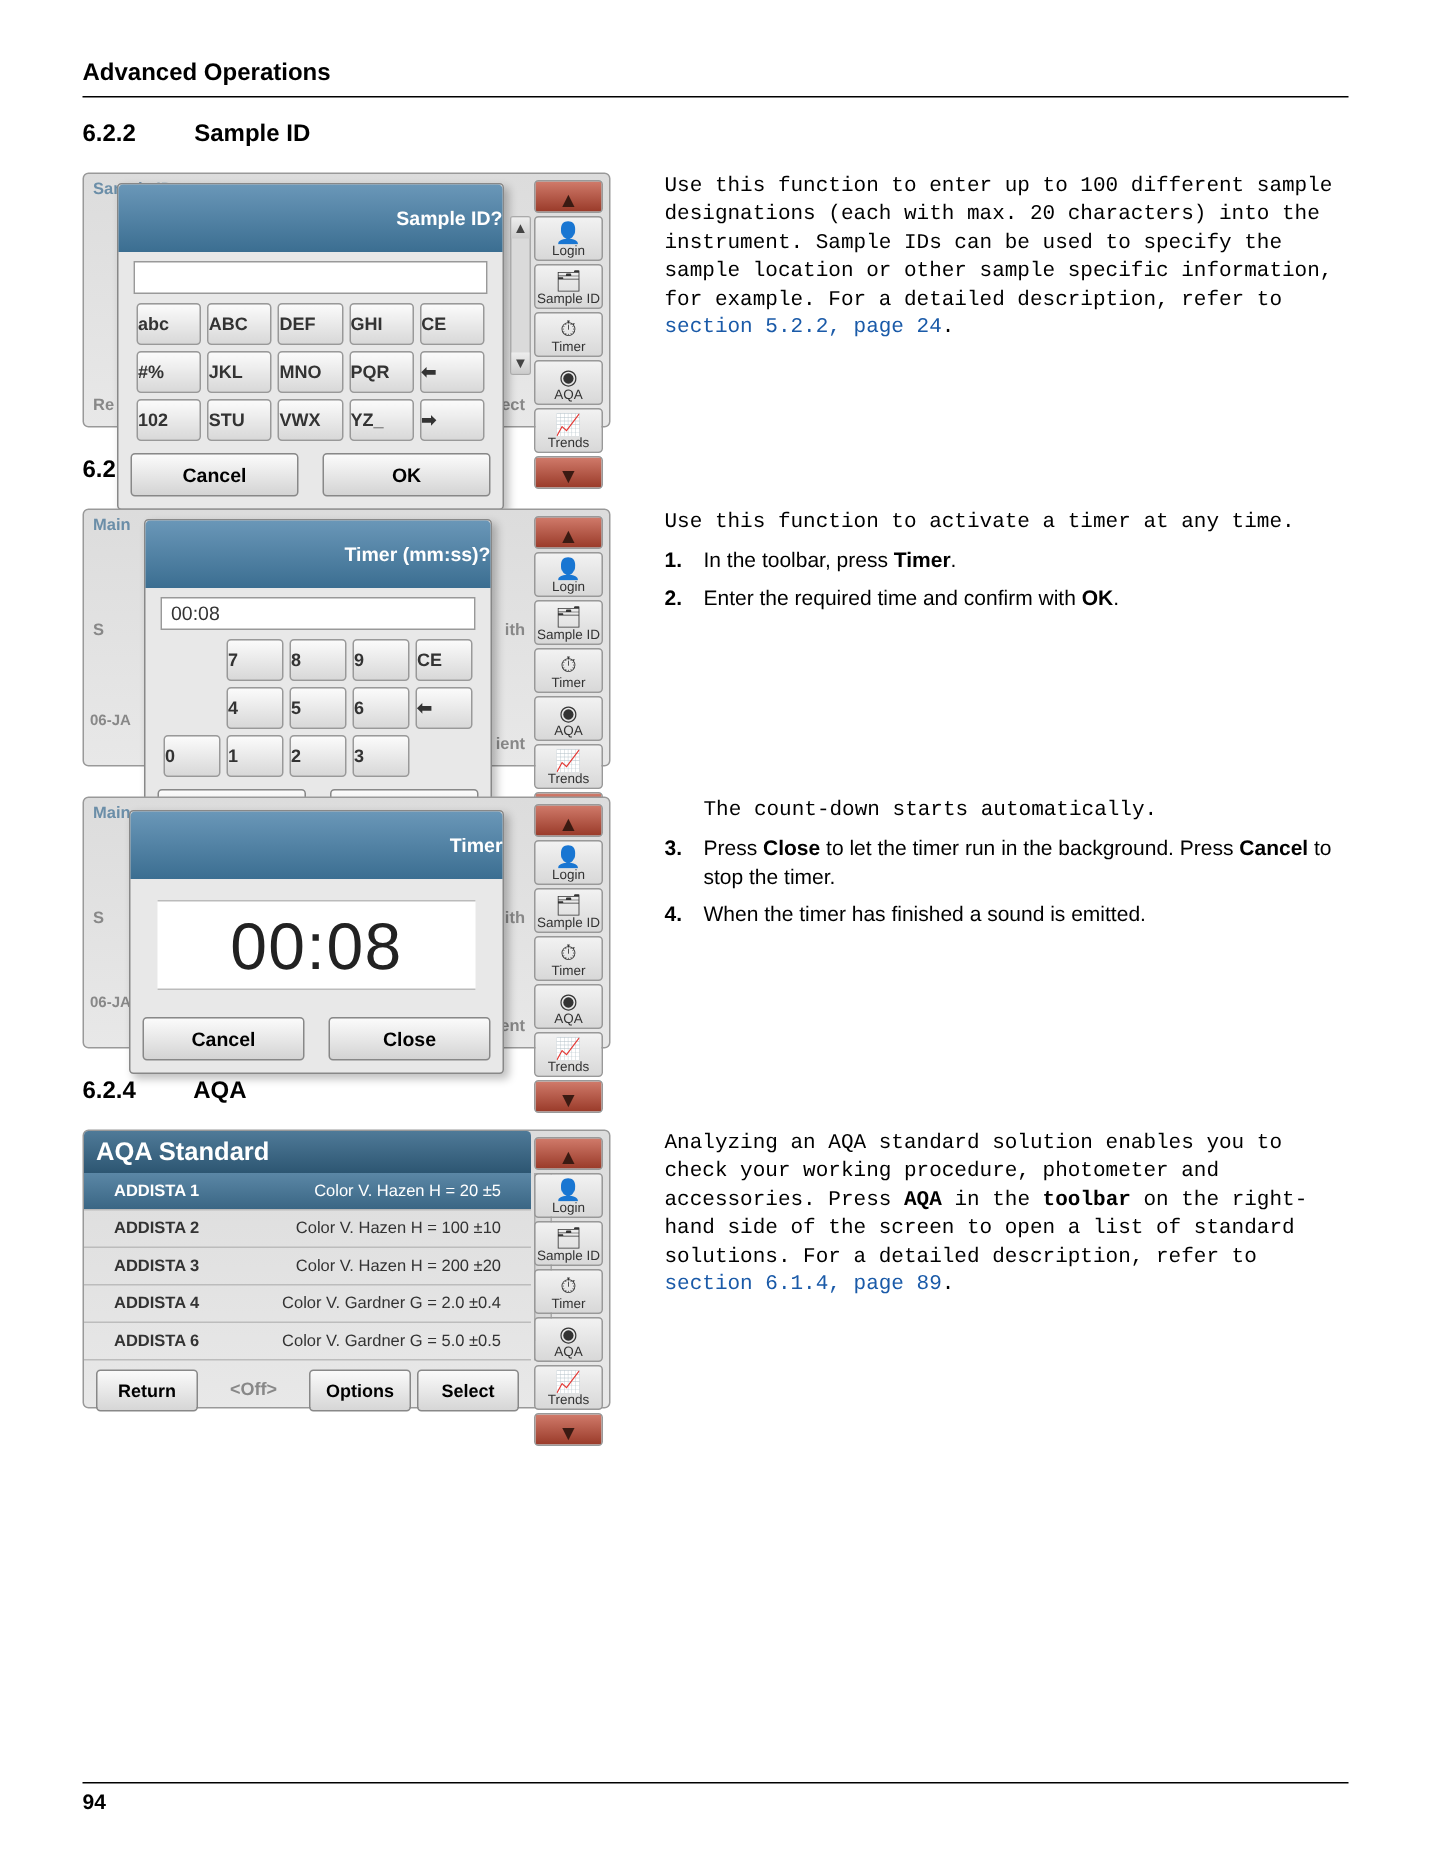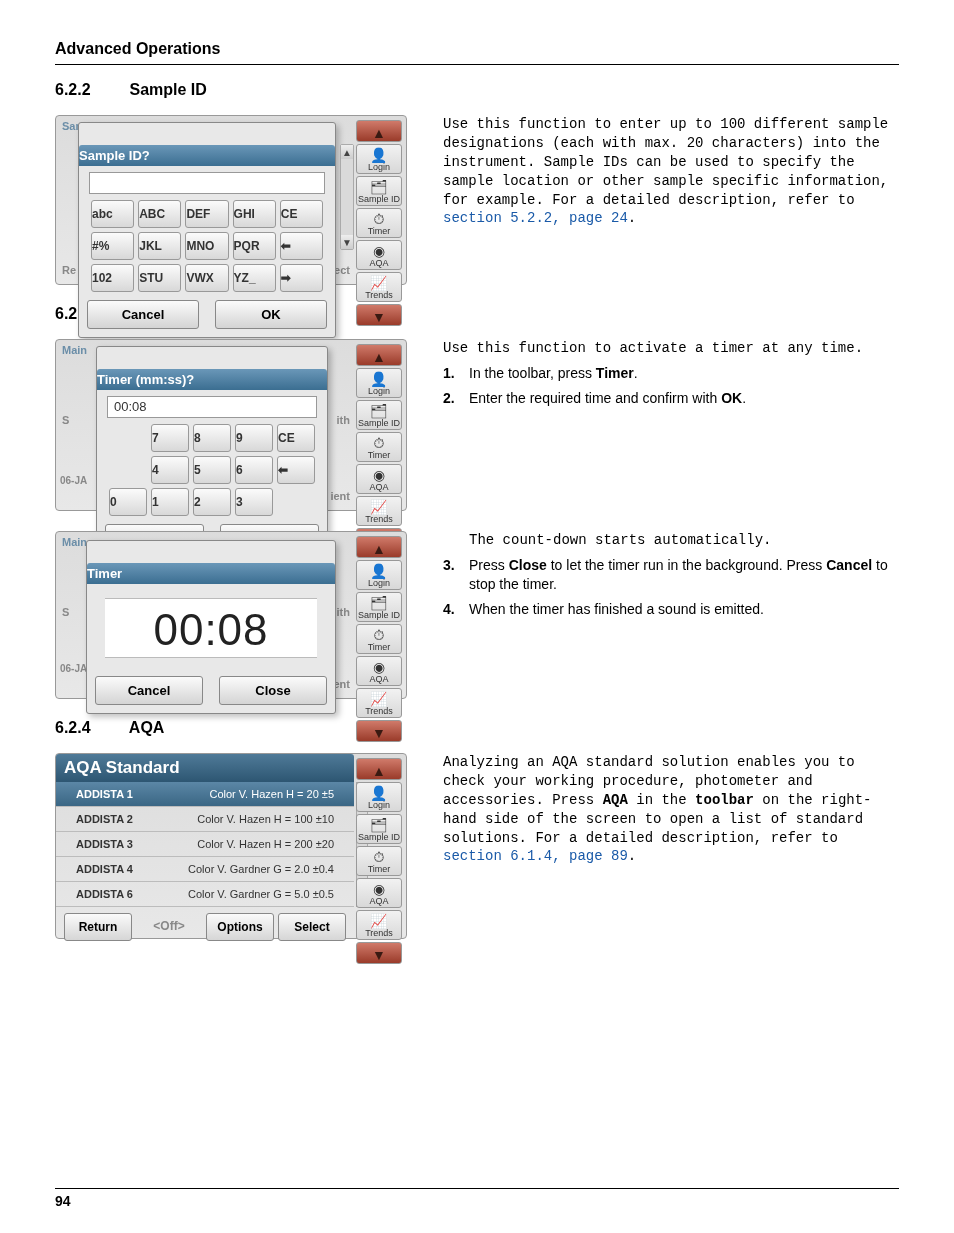--- a/index.html
+++ b/index.html
@@ -50,24 +50,24 @@
   }
   .dialog {
     position: absolute;
     background: #e8e8e8;
     border: 1px solid #888;
     border-radius: 3px;
     box-shadow: 3px 3px 6px rgba(0,0,0,.25);
   }
   .dlg-title {
     background: linear-gradient(#6a97b8,#3b6e91);
-    color: #fff; text-align: left;
+    color: #fff; text-align: right;
     font-size: 13px; font-weight: bold;
-    padding: 3px 0;
-    border-top-left-radius: 3px; border-top-right-radius: 3px; margin-top: 22px;
+    padding: 15px 0;
+    border-top-left-radius: 3px; border-top-right-radius: 3px;
   }
   .dlg-input {
     margin: 6px 10px 4px 10px;
     background: #fff;
     border: 1px solid #999;
     height: 22px;
     font-size: 13px;
     padding: 2px 6px;
     color: #333;
   }

